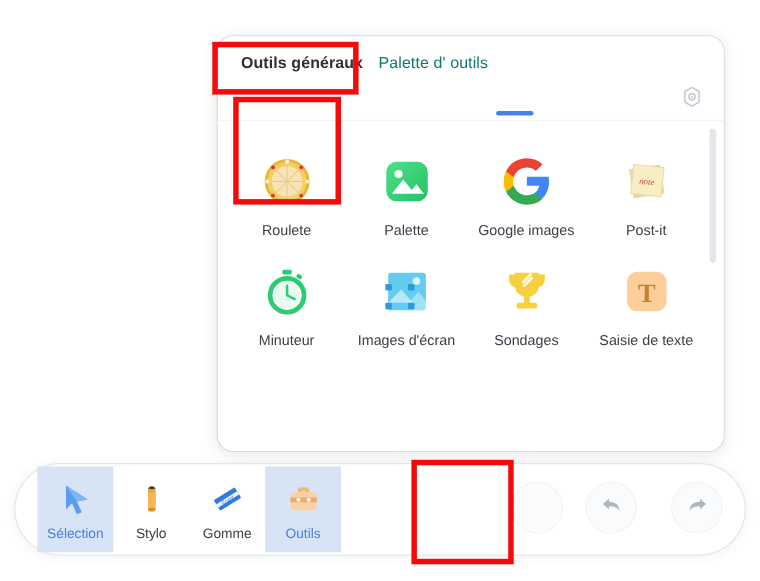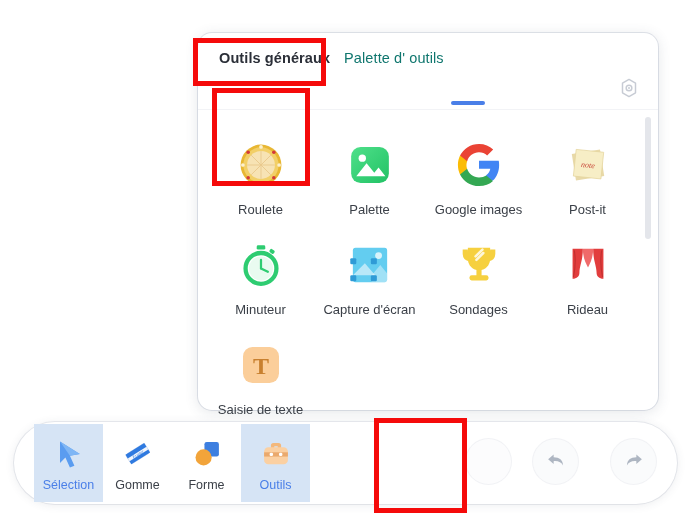--- a/index.html
+++ b/index.html
@@ -274,53 +274,41 @@
             <path d="M30 40 L40 28 L48 38 L48 48 L30 48 Z" fill="#ffffff" opacity=".4"></path>
             <circle cx="38" cy="17" r="4" fill="#ffffff" opacity=".75"></circle>
             <g fill="#2f9bd6">
               <rect x="5" y="20" width="7" height="7" rx="1.4"></rect>
               <rect x="5" y="40" width="7" height="7" rx="1.4"></rect>
               <rect x="29" y="20" width="7" height="7" rx="1.4"></rect>
               <rect x="29" y="40" width="7" height="7" rx="1.4"></rect>
             </g>
           </svg>
         </div>
-        <div class="tool-label">Capture d'écran</div>
+        <div class="tool-label">Images d'écran</div>
       </div>
 
       <div class="tool-cell">
         <div class="tool-icon">
           <svg viewBox="0 0 56 56" width="48" height="48">
             <path d="M15 8 h26 v13 a13 13 0 0 1 -26 0 Z" fill="#f6d03f"></path>
             <path d="M15 10 h-6 v5 a9 9 0 0 0 7 8.6 Z" fill="#f6d03f"></path>
             <path d="M41 10 h6 v5 a9 9 0 0 1 -7 8.6 Z" fill="#f6d03f"></path>
             <rect x="25" y="33" width="6" height="8" fill="#f6d03f"></rect>
             <rect x="17" y="40" width="22" height="6" rx="2.4" fill="#f6d03f"></rect>
             <g stroke="#fdf6da" stroke-width="3" stroke-linecap="round">
               <line x1="24" y1="18" x2="32" y2="10"></line>
               <line x1="25" y1="22" x2="33" y2="14"></line>
             </g>
           </svg>
         </div>
         <div class="tool-label">Sondages</div>
       </div>
 
 
-      <div class="tool-cell">
-        <div class="tool-icon">
-          <svg viewBox="0 0 56 56" width="48" height="48">
-            <path d="M10 9 h12 c0 14 -4 20 -4 28 0 4 -3 7 -8 7 Z" fill="#e23d3d"></path>
-            <path d="M46 9 h-12 c0 14 4 20 4 28 0 4 3 7 8 7 Z" fill="#e23d3d"></path>
-            <path d="M22 9 h12 c0 10 -3 16 -6 22 -3 -6 -6 -12 -6 -22 Z" fill="#f06a6a"></path>
-            <path d="M12 11 c2 12 1 22 -1 31" stroke="#c22f2f" stroke-width="1.3" fill="none"></path>
-            <path d="M44 11 c-2 12 -1 22 1 31" stroke="#c22f2f" stroke-width="1.3" fill="none"></path>
-          </svg>
-        </div>
-        <div class="tool-label">Rideau</div>
-      </div>
 
       <div class="tool-cell">
         <div class="tool-icon">
           <svg viewBox="0 0 56 56" width="48" height="48">
             <rect x="7" y="7" width="42" height="42" rx="11" fill="#fbce9a"></rect>
             <text x="28" y="39" font-family="'Liberation Serif',serif" font-size="28" fill="#c8802f" text-anchor="middle" font-weight="bold">T</text>
           </svg>
         </div>
         <div class="tool-label">Saisie de texte</div>
       </div>
@@ -340,45 +328,47 @@
       <div class="tb-item selected">
         <div class="tb-icon">
           <svg viewBox="0 0 40 40" width="36" height="36">
             <path d="M10 6 L32 20 L21 22 L26 33 L21 35 L16 24 L10 30 Z" fill="#5a9cf0"></path>
             <path d="M10 6 L32 20 L21 22 Z" fill="#7fb6f5"></path>
           </svg>
         </div>
         <div class="tb-label">Sélection</div>
       </div>
 
+      <div class="tb-item">
+        <div class="tb-icon">
+          <svg viewBox="0 0 40 40" width="34" height="34">
+            <path d="M16 8 q4 -4 8 0 v22 q-4 4 -8 0 Z" fill="#f0a232"></path>
+            <rect x="16" y="12" width="8" height="18" fill="#f5b553"></rect>
+            <path d="M16 8 q4 -4 8 0 q-4 2 -8 0 Z" fill="#3b3b3b"></path>
+            <ellipse cx="20" cy="31" rx="4" ry="2" fill="#e08e1d"></ellipse>
+          </svg>
+        </div>
+        <div class="tb-label">Stylo</div>
+      </div>
 
       <div class="tb-item">
         <div class="tb-icon">
           <svg viewBox="0 0 40 40" width="34" height="34">
             <g transform="rotate(-32 20 20)">
               <rect x="7" y="13" width="26" height="13" rx="2" fill="#f2f6fc" stroke="#cfdcef" stroke-width="1"></rect>
               <rect x="7" y="13" width="26" height="5" fill="#2f7ae0"></rect>
               <rect x="7" y="22" width="26" height="4" fill="#2f7ae0"></rect>
               <text x="20" y="22" font-family="'Liberation Serif',serif" font-size="5.4" fill="#2f7ae0" text-anchor="middle" font-style="italic">Eraser</text>
             </g>
           </svg>
         </div>
         <div class="tb-label">Gomme</div>
       </div>
 
 
-      <div class="tb-item">
-        <div class="tb-icon">
-          <svg viewBox="0 0 40 40" width="34" height="34">
-            <rect x="17" y="6" width="17" height="17" rx="2.6" fill="#3d7fe0"></rect>
-            <circle cx="16" cy="24" r="9.5" fill="#f2a43a"></circle>
-          </svg>
-        </div>
-        <div class="tb-label">Forme</div>
-      </div>
 
       <div class="tb-item selected">
         <div class="tb-icon">
           <svg viewBox="0 0 40 40" width="34" height="34">
             <path d="M14 10 q0 -3 3 -3 h6 q3 0 3 3 v3 h-4 v-2 h-4 v2 h-4 Z" fill="#f3b87c"></path>
             <rect x="6" y="12" width="28" height="20" rx="5" fill="#fbd0a2"></rect>
             <rect x="6" y="18" width="28" height="5" fill="#eaa96d"></rect>
             <rect x="12.5" y="18.6" width="4" height="3.8" rx="1.5" fill="#ffffff"></rect>
             <rect x="23.5" y="18.6" width="4" height="3.8" rx="1.5" fill="#ffffff"></rect>
           </svg>

